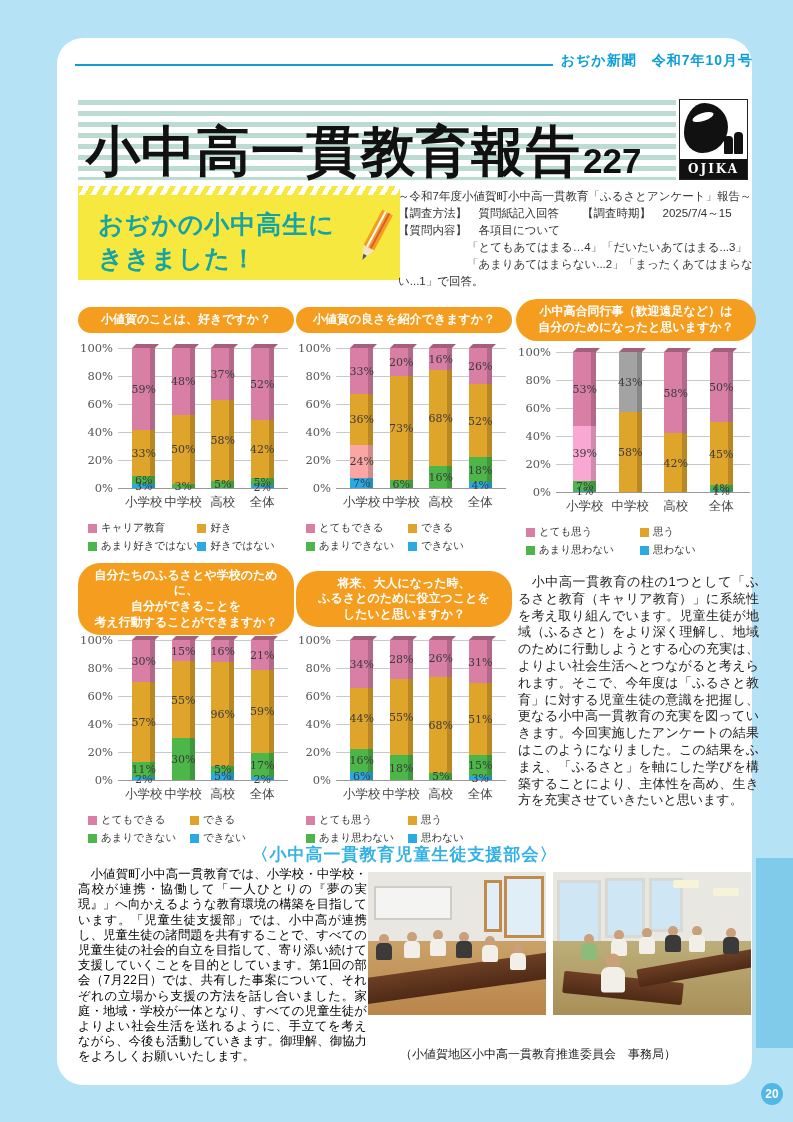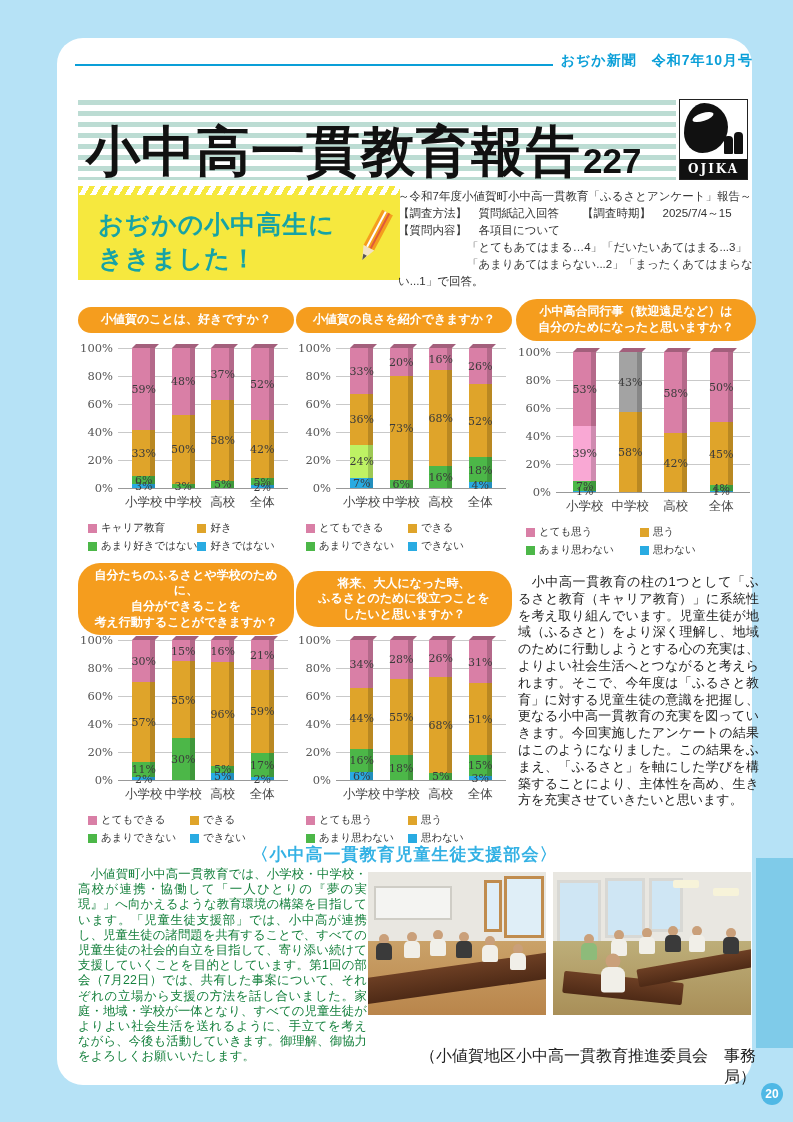--- a/index.html
+++ b/index.html
@@ -71,21 +71,21 @@
   .legend { display:grid; grid-template-columns:1fr 1fr; row-gap:4px; margin:10px 2px 0 10px; }
   .legend .item { display:flex; align-items:center; font-family:"DejaVu Serif", serif; font-size:10.5px; color:#333; white-space:nowrap; }
   .legend .sq { width:9px; height:9px; margin-right:4px; flex:none; }
   
   #article { position:absolute; left:518px; top:574px; width:241px; font-size:13px; line-height:16.8px;
     color:#222; text-align:justify; }
   
   #support-heading { position:absolute; left:57px; top:843px; width:695px; text-align:center;
     color:#33b1e4; font-weight:900; font-size:17px; letter-spacing:1px; }
   #support-body { position:absolute; left:78px; top:867px; width:289px; font-size:12.4px; line-height:15.2px;
-    color:#15803d; text-align:justify; }
+    color:#000000; text-align:justify; }
   
   .photo { position:absolute; top:872px; height:143px; overflow:hidden; background:#e9e7e1; }
   #photo1 { left:368px; width:178px; }
   #photo2 { left:553px; width:198px; }
   .photo .floor { position:absolute; left:0; bottom:0; width:100%; height:52%;
     background:linear-gradient(180deg,#caa269,#b9854b); }
   .photo .board { position:absolute; background:#f4f4f2; border:2px solid #cfcdc6; }
   #photo1 .board { left:6px; top:14px; width:78px; height:34px; }
   .photo .window { position:absolute; background:#dfeef7; border:3px solid #c08c4e; }
   #photo1 .w1 { right:2px; top:4px; width:40px; height:62px; }
@@ -98,21 +98,21 @@
   .photo .table { position:absolute; background:linear-gradient(180deg,#6d3f24,#4e2a16); transform:rotate(-8deg); border-radius:2px; }
   #photo1 .table { left:-8px; bottom:24px; width:200px; height:26px; }
   #photo2 .tableA { left:10px; bottom:16px; width:120px; height:22px; transform:rotate(6deg); }
   #photo2 .tableB { right:-6px; bottom:38px; width:120px; height:18px; transform:rotate(-10deg); }
   .person { position:absolute; width:16px; height:26px; }
   .person .head { position:absolute; top:0; left:3px; width:10px; height:10px; border-radius:50%; background:#caa07a; }
   .person .body { position:absolute; top:9px; left:0; width:16px; height:17px; border-radius:5px 5px 2px 2px; background:#f1efe8; }
   .person.dark .body { background:#3a3a3a; }
   .person.green .body { background:#8dbb7a; }
   
-  #caption { position:absolute; left:400px; top:1046px; width:356px; text-align:right; font-size:16px; color:#222; }
+  #caption { position:absolute; left:400px; top:1046px; width:356px; text-align:left; font-size:12px; color:#222; }
   #side-tab { position:absolute; right:0; top:858px; width:37px; height:190px; background:#7fcbe9; }
   #pagenum { position:absolute; right:10px; top:1083px; width:22px; height:22px; border-radius:50%;
     background:#4fb8e5; color:#fff; font-weight:bold; font-size:12px; display:flex; align-items:center; justify-content:center; }
 </style>
 </head>
 <body>
 
 <div id="panel"></div>
 
 <div id="issue-line"></div>
@@ -275,21 +275,21 @@
       <span class="ylab" style="top: 100%;">0%</span>
       <div class="bars">
         <div class="bar">
           <div class="cap" style="background: rgb(217, 127, 166);"></div>
           <div class="seg" style="height: 33%; background: rgb(217, 127, 166);">
             <span class="seglabel">33%</span>
           </div>
           <div class="seg" style="height: 36%; background: rgb(223, 164, 42);">
             <span class="seglabel">36%</span>
           </div>
-          <div class="seg" style="height: 24%; background: #bef264;">
+          <div class="seg" style="height: 24%; background: #fca5a5;">
             <span class="seglabel">24%</span>
           </div>
           <div class="seg" style="height: 7%; background: rgb(41, 171, 226);">
             <span class="seglabel">7%</span>
           </div>
         </div>
         <div class="bar">
           <div class="cap" style="background: rgb(217, 127, 166);"></div>
           <div class="seg" style="height: 20.202%; background: rgb(217, 127, 166);">
             <span class="seglabel">20%</span>

